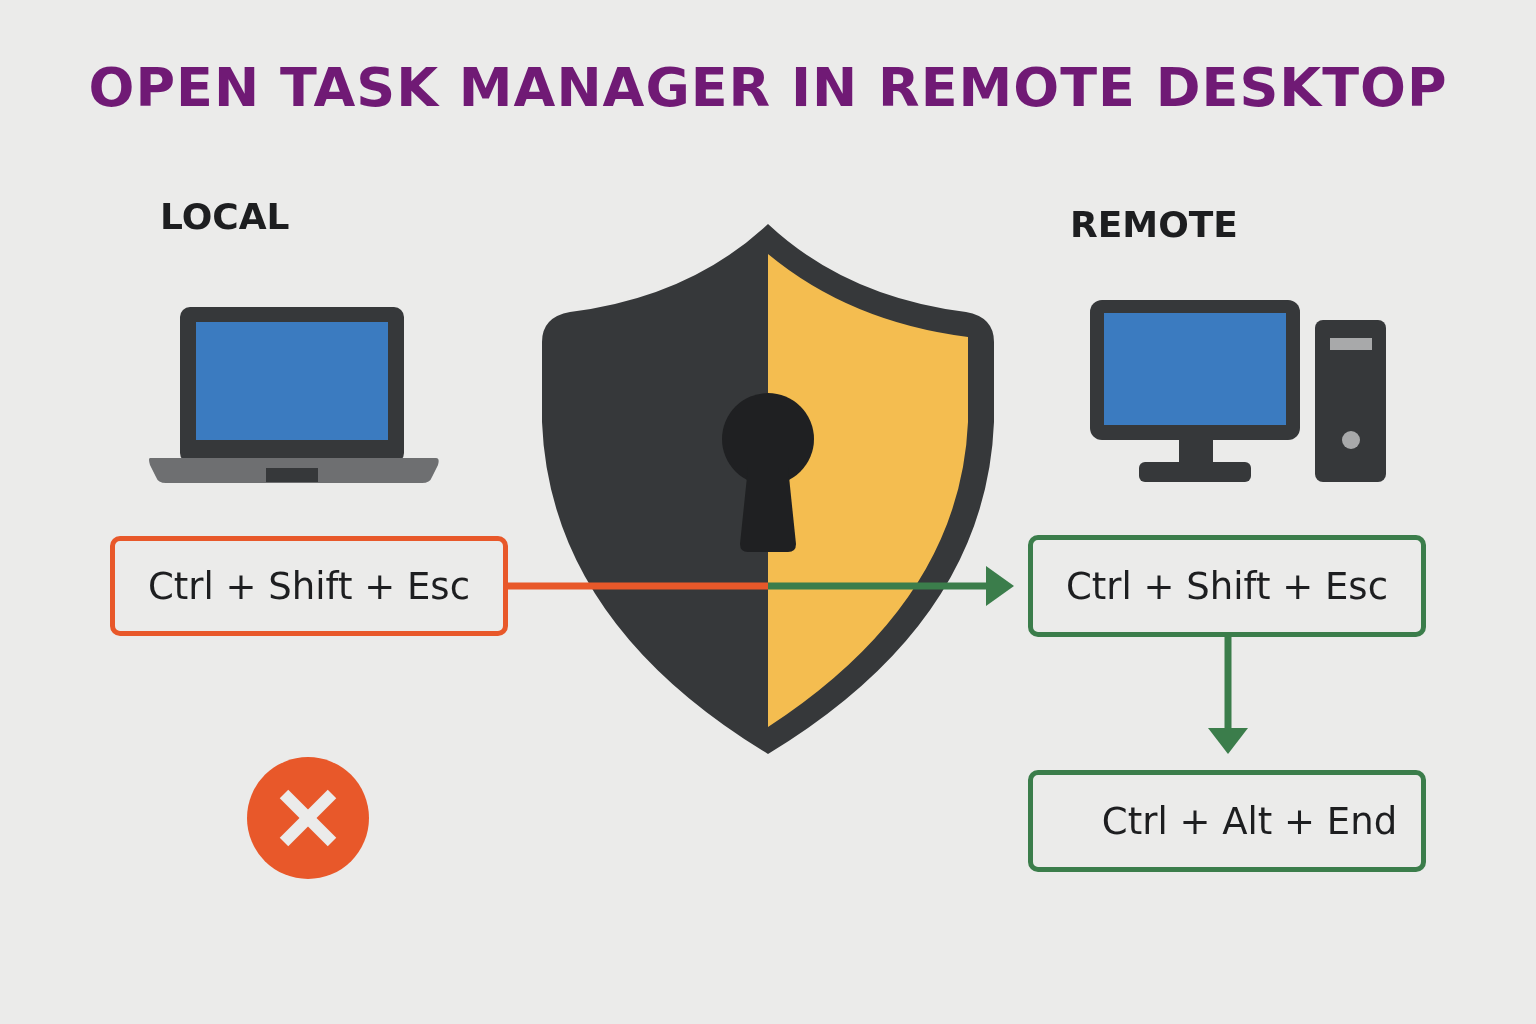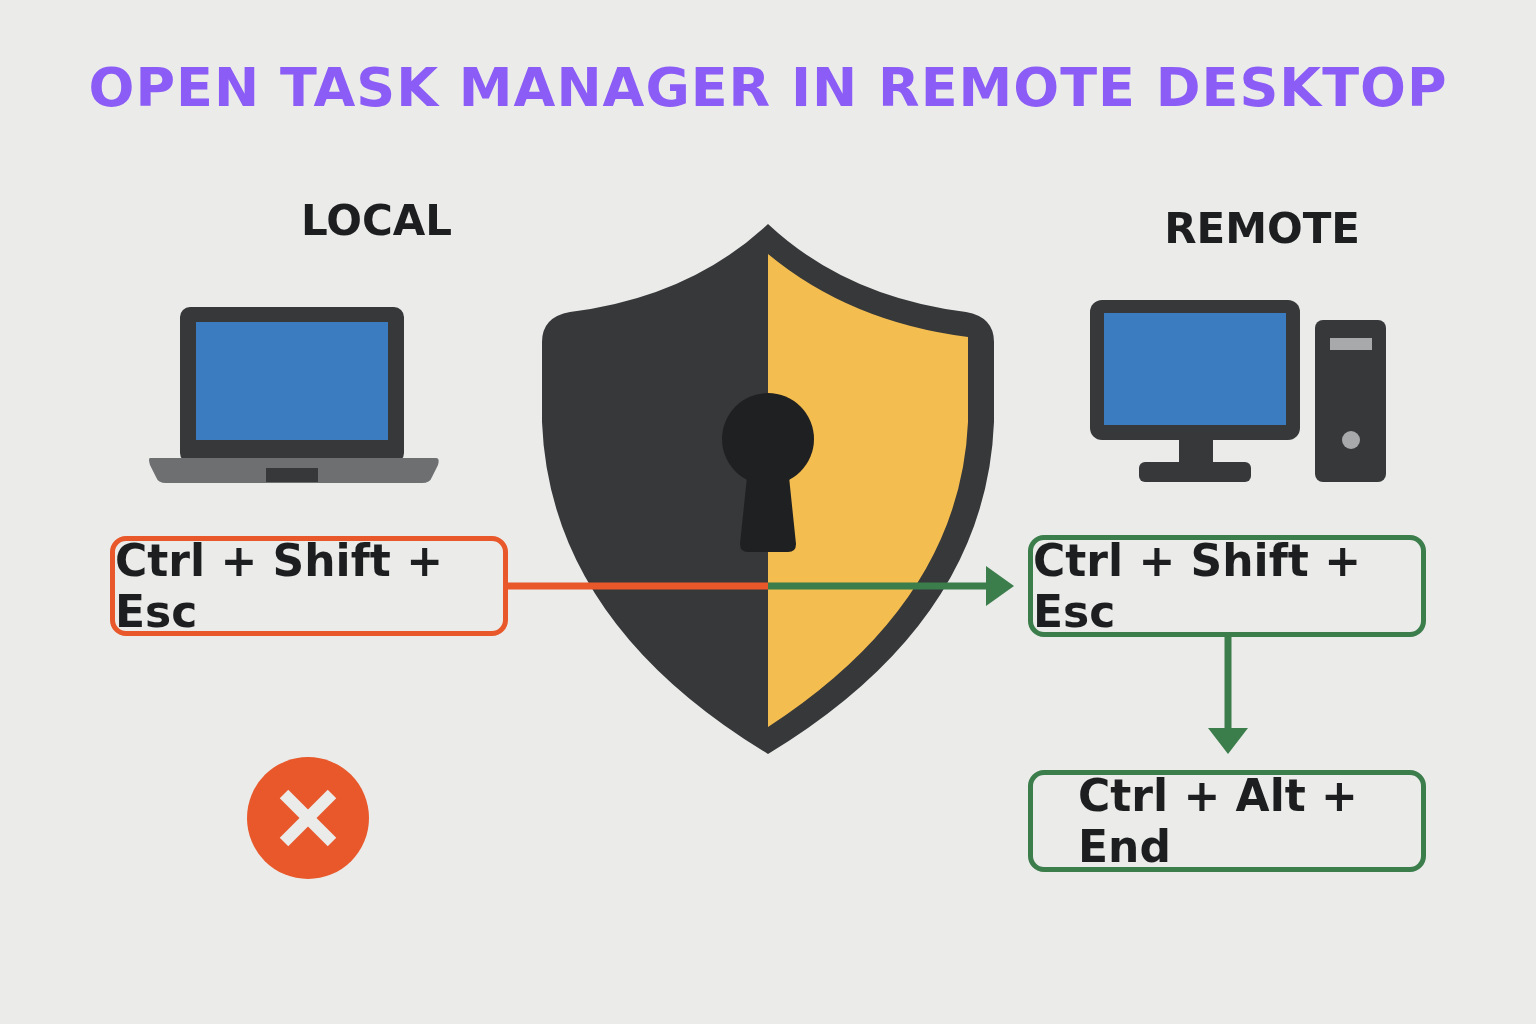--- a/index.html
+++ b/index.html
@@ -7,29 +7,29 @@
       width: 1536px; height: 1024px; overflow: hidden;
       background: #ebebea;
       font-family: "DejaVu Sans", "Liberation Sans", sans-serif;
       position: relative;
       color: #1e1f21;
     }
     .abs { position: absolute; }
     .title {
       left: 0; width: 1536px; top: 56px; text-align: center;
       font-size: 54px; font-weight: bold; letter-spacing: 1px;
-      color: #8b5cf6;
+      color: #701a75;
     }
     .col-label {
-      font-size: 42px; font-weight: bold; text-align: right; color: #1d1e20;
+      font-size: 36px; font-weight: bold; text-align: left; color: #1d1e20;
     }
     .keybox {
-      box-sizing: border-box; border-radius: 16px; border: 5px solid;
+      box-sizing: border-box; border-radius: 10px; border: 5px solid;
       display: flex; align-items: center; justify-content: center;
-      font-size: 44px; font-weight: bold; color: #1d1e20; background: #ebebea;
+      font-size: 37px; font-weight: normal; color: #1d1e20; background: #ebebea;
     }
     .keybox.local { border-color: #e8582a; }
     .keybox.remote { border-color: #3b7d4b; }
     svg { position: absolute; overflow: visible; }
   </style>
 </head>
 <body>
 
 <div class="abs title">OPEN TASK MANAGER IN REMOTE DESKTOP</div>
 

